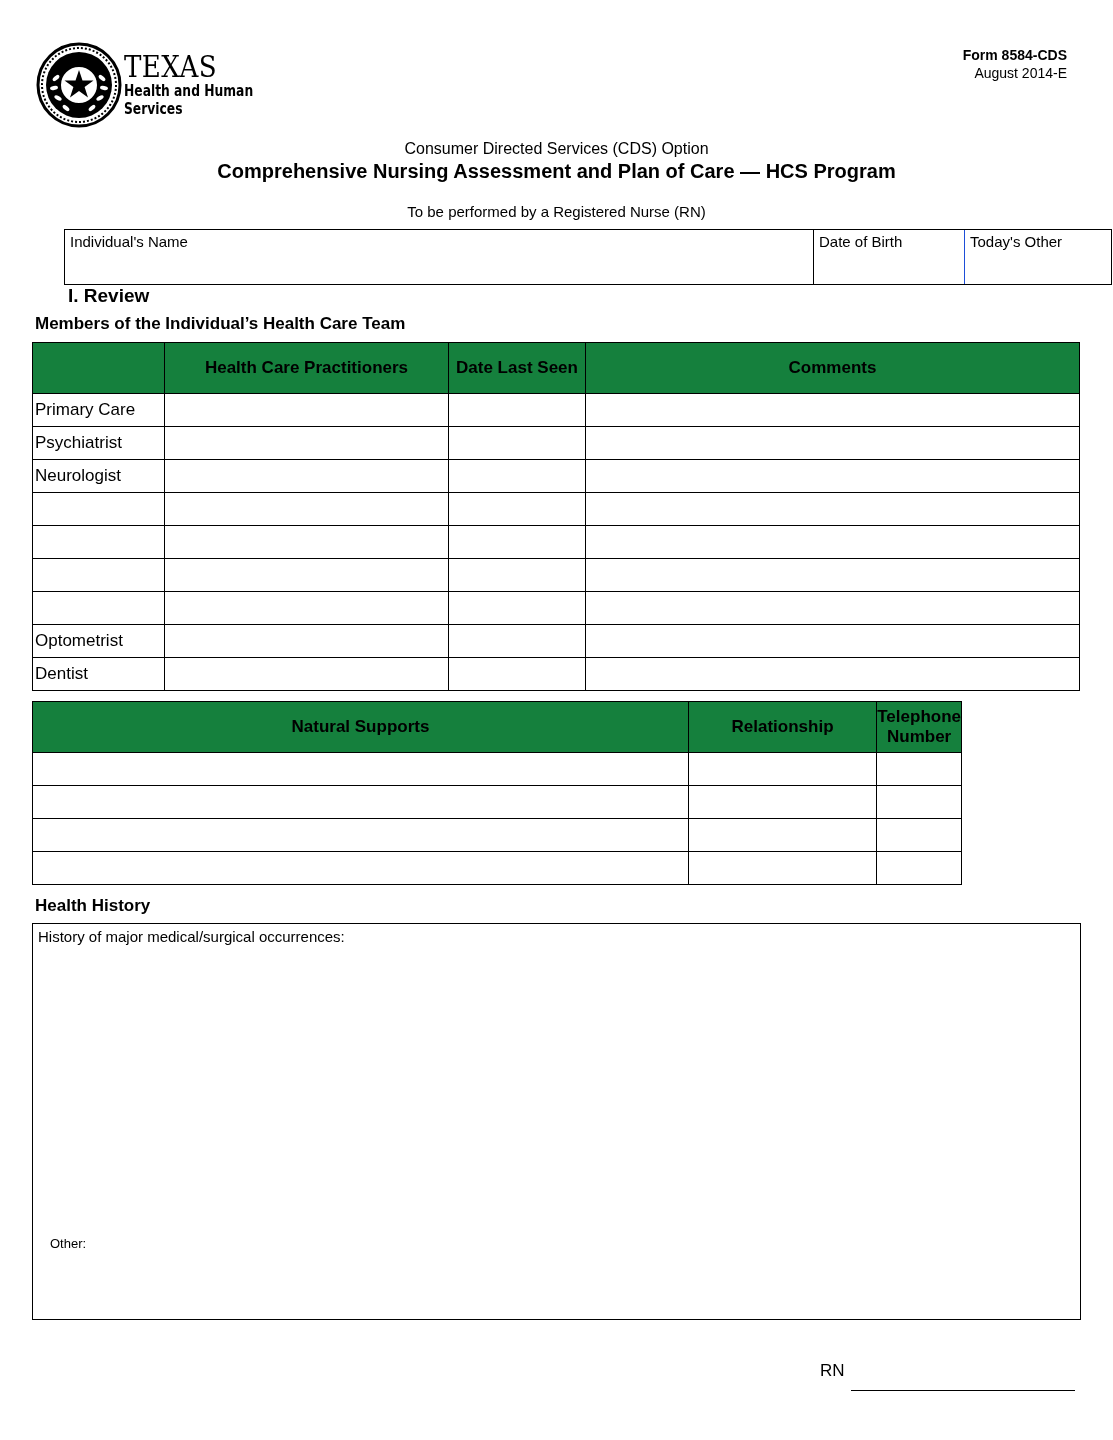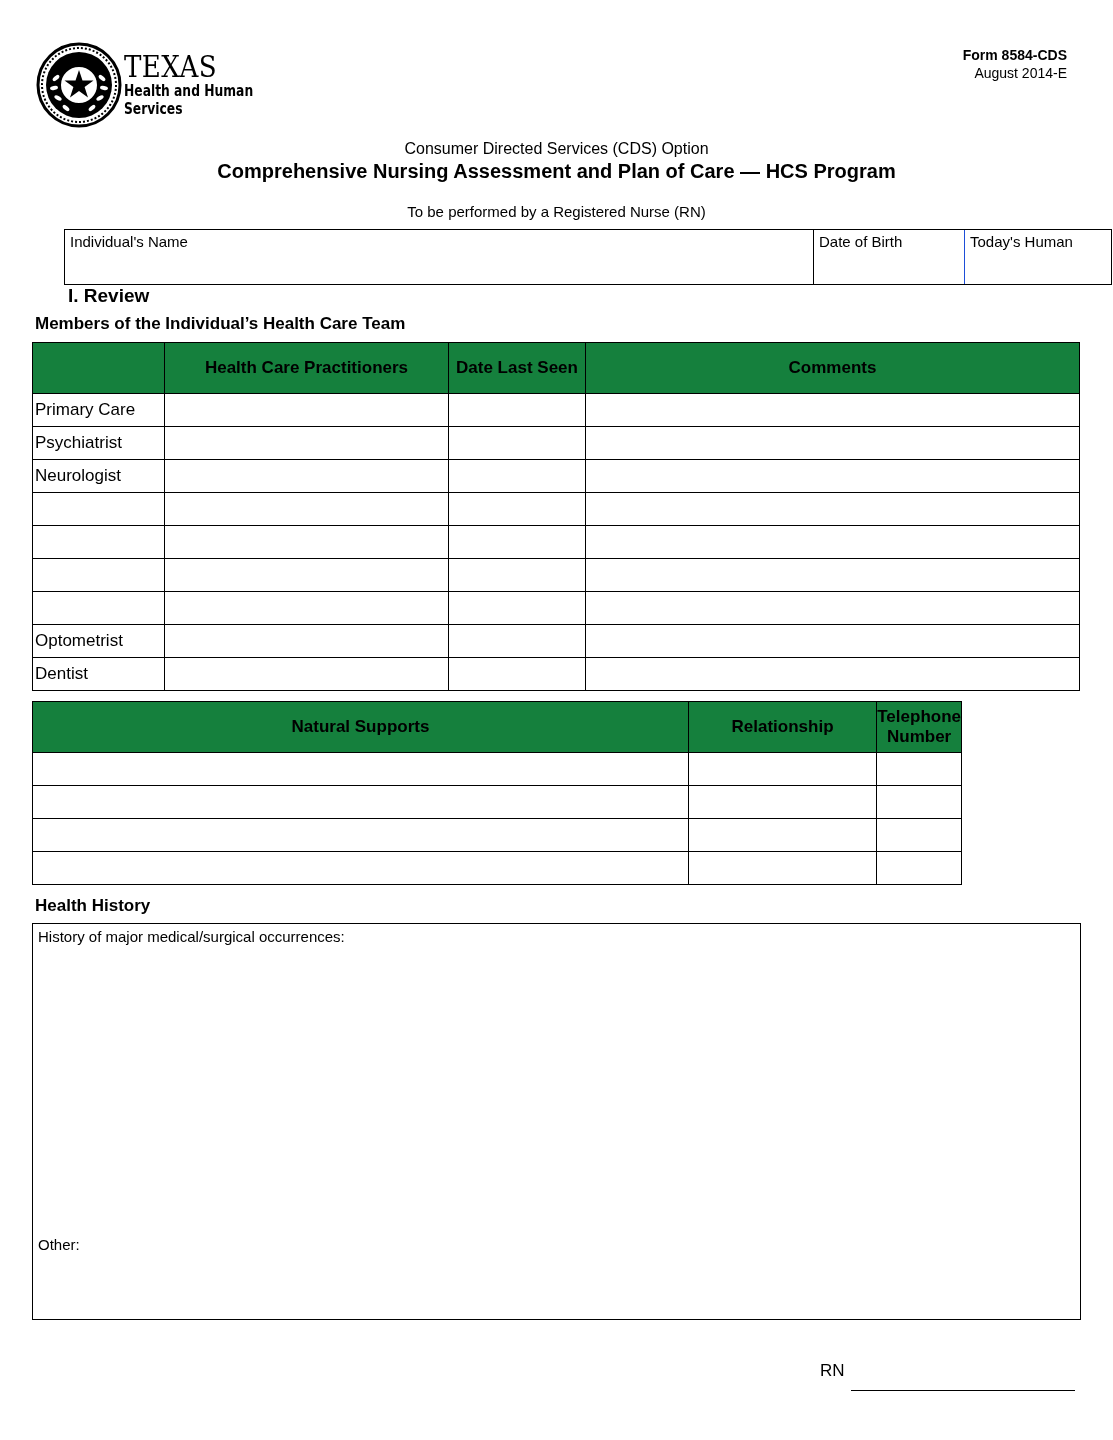--- a/index.html
+++ b/index.html
@@ -43,21 +43,21 @@
     .team td.lbl { padding-left: 2px; }
 
     .supports { left: 32px; top: 701px; width: 930px; }
     .supports th { height: 51px; }
     .supports td { height: 33px; }
     .supports tr + tr td { border-top: 1.5px solid #000; }
 
     .hh-title { left: 35px; top: 896px; font-size: 17px; font-weight: bold; }
     .hh-box { left: 32px; top: 923px; width: 1049px; height: 397px; border: 1.5px solid #000; box-sizing: border-box; }
     .hh-label1 { left: 5px; top: 4px; font-size: 15px; }
-    .hh-label2 { left: 5px; top: 312px; font-size: 15px; }
+    .hh-label2 { left: 17px; top: 312px; font-size: 13px; }
 
     .rn { left: 820px; top: 1361px; font-size: 17px; }
     .rn-line { left: 851px; top: 1390px; width: 224px; height: 0; border-top: 1px solid #000; }
   </style>
 </head>
 <body>
 
 <div class="abs logo">
   <svg width="88" height="86" viewBox="0 0 88 86">
     <circle cx="43" cy="43" r="41" fill="#fff" stroke="#000" stroke-width="3"></circle>
@@ -94,21 +94,21 @@
 <div class="abs performed">To be performed by a Registered Nurse (RN)</div>
 
 <div class="abs infobox">
   <div class="cell c1">
     <span>Individual's Name</span>
   </div>
   <div class="cell c2">
     <span>Date of Birth</span>
   </div>
   <div class="cell c3">
-    <span>Today's Human</span>
+    <span>Today's Other</span>
   </div>
 </div>
 
 <div class="abs sec-title">I. Review</div>
 <div class="abs sub-title">Members of the Individual’s Health Care Team</div>
 
 <table class="team">
   <colgroup>
     <col style="width:132px">
       <col style="width:284px">

